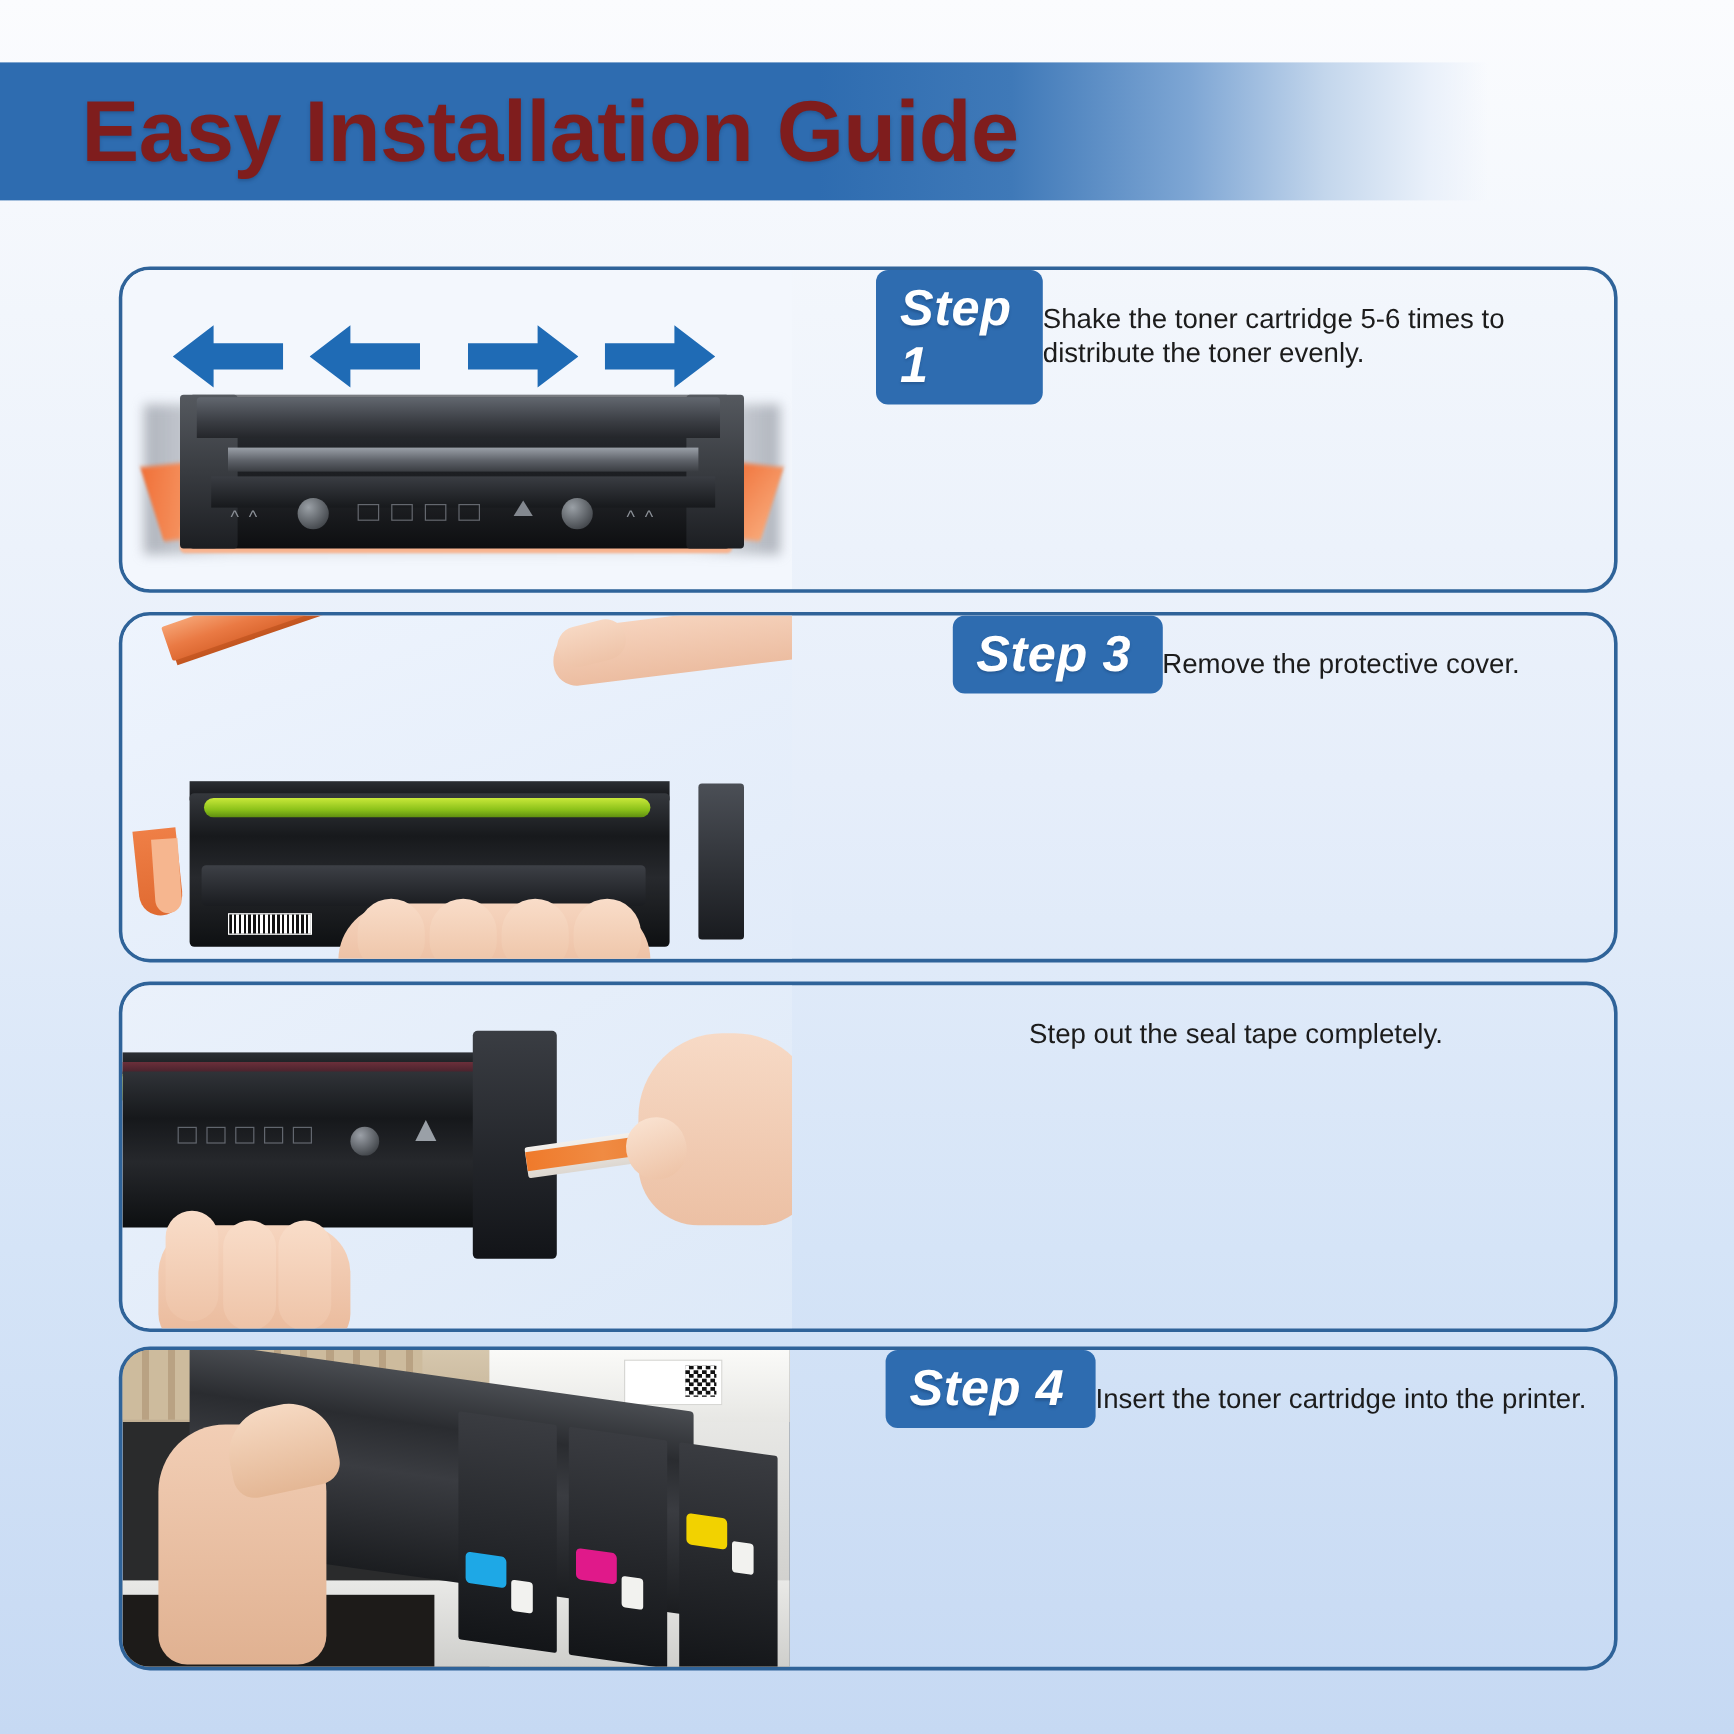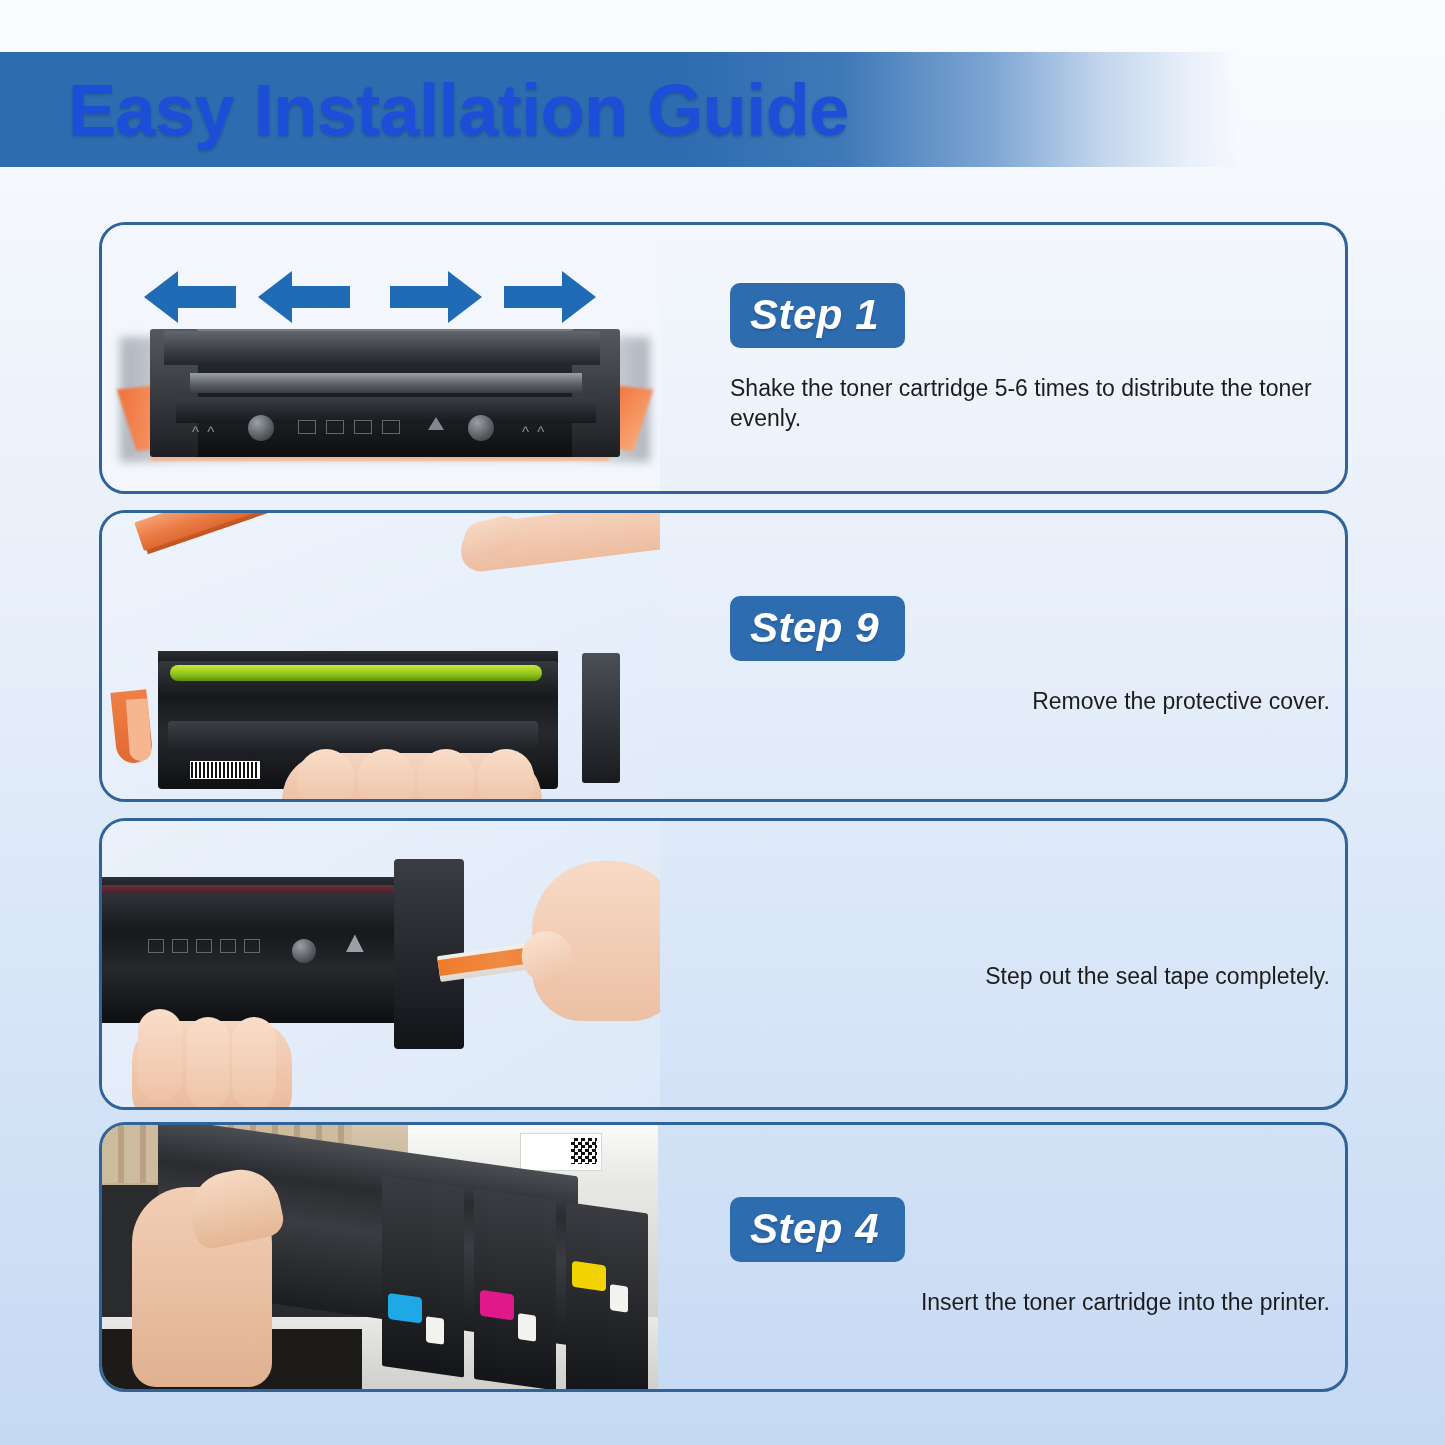--- a/index.html
+++ b/index.html
@@ -18,21 +18,21 @@
     width: 1240px; height: 115px;
     background: linear-gradient(to right,
         #2e6cb0 0%, #2e6cb0 55%, #3f79b8 68%,
         #7ea6d4 80%, #c3d6ec 89%, #e9f0fa 96%, rgba(233,240,250,0) 100%);
   }
   .header-title {
     position: absolute;
     left: 68px; top: 60px;
     font-size: 72px;
     font-weight: bold;
-    color: #1d4ed8;
+    color: #7f1d1d;
     letter-spacing: -0.5px;
     line-height: 100px;
     text-shadow: 0 2px 3px rgba(20,50,90,0.35);
     white-space: nowrap;
   }
 
   
   .card {
     position: absolute;
     left: 99px;
@@ -57,21 +57,21 @@
     overflow: hidden;
   }
   .photo-4 { width: 556px; }
 
   
   .text-col {
     position: absolute;
     left: 628px; top: 0;
     width: 600px; height: 100%;
     display: flex;
-    flex-direction: column;
+    flex-direction: row;
     justify-content: center;
   }
   .badge {
     display: inline-block;
     align-self: flex-start;
     background: #2e6cb0;
     color: #fff;
     font-size: 42px;
     font-weight: bold;
     font-style: italic;
@@ -470,21 +470,21 @@
       <div class="p2-hand-top"></div>
       <div class="p2-finger-top"></div>
       <div class="p2-hand-bot"></div>
       <div class="p2-fing" style="left:196px;"></div>
       <div class="p2-fing" style="left:256px;"></div>
       <div class="p2-fing" style="left:316px;"></div>
       <div class="p2-fing" style="left:376px;"></div>
     </div>
 
     <div class="text-col">
-      <div class="badge">Step 9</div>
+      <div class="badge">Step 3</div>
       <div class="desc desc-wide">Remove the protective cover.</div>
     </div>
 
   </div>
 </div>
 
 <div class="card card-3">
   <div class="card-body">
 
     <div class="photo">

